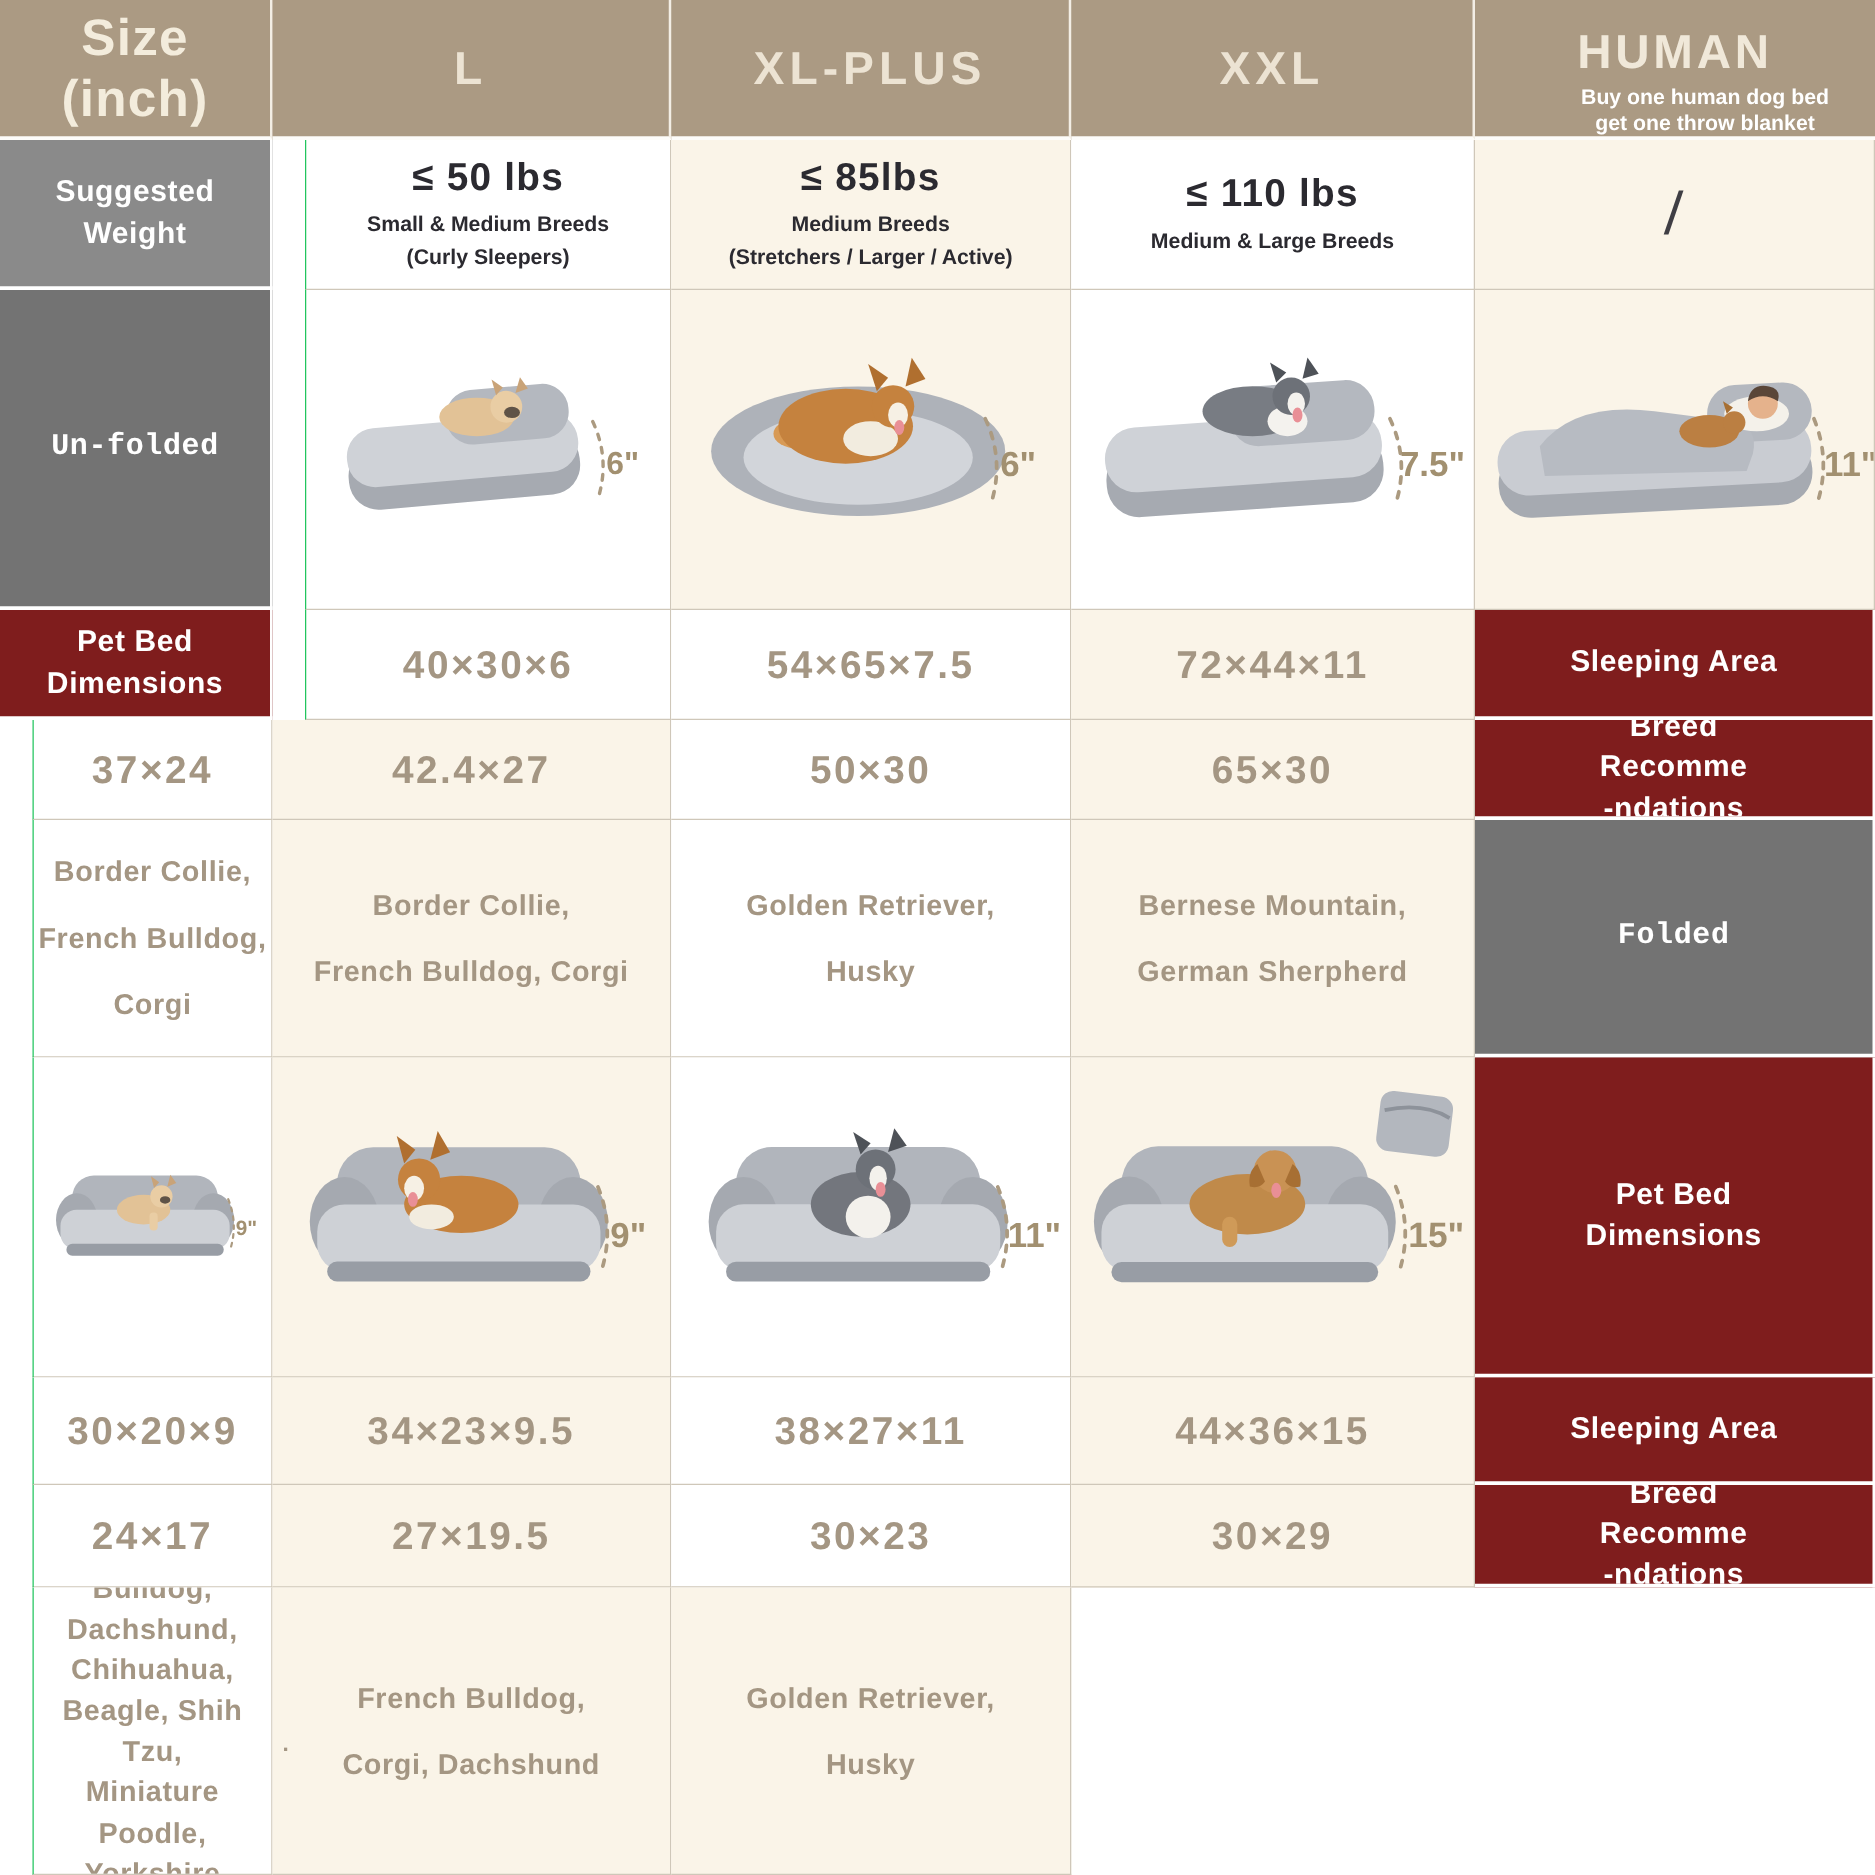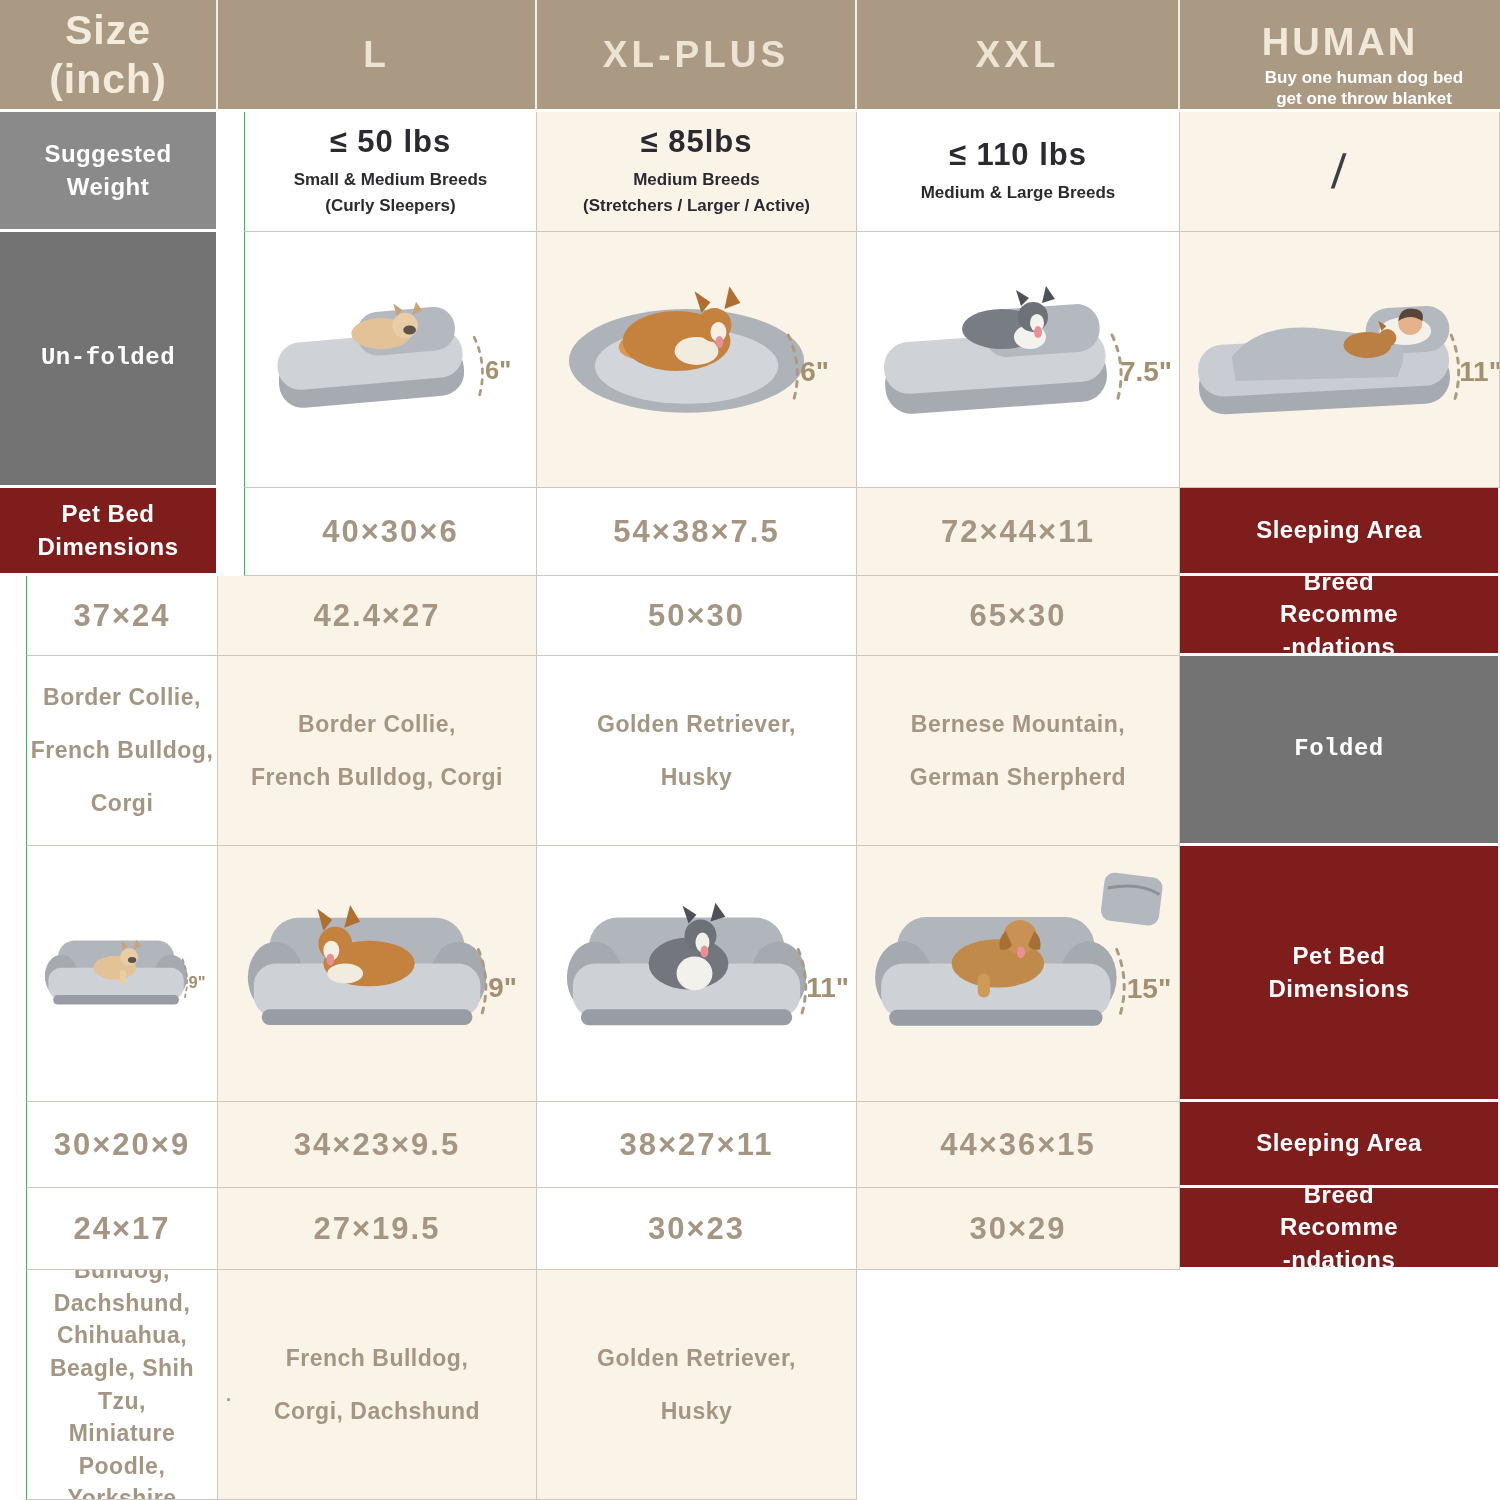--- a/index.html
+++ b/index.html
@@ -168,21 +168,21 @@
         <path d="M202 96 l-3 -10 8 5 z" fill="#a76f33"></path>
       </g>
       <path class="dash" d="M272 100 q14 34 2 70"></path>
       <text class="ann" x="280" y="146">11"</text>
     </svg>
   </div>
 
   <div class="c lab lab-light">Pet Bed
 Dimensions</div>
   <div class="c body first val">40×30×6</div>
-  <div class="c body val">54×38×7.5</div>
+  <div class="c body val">54×65×7.5</div>
   <div class="c body alt val">72×44×11</div>
 
   <div class="c lab lab-light">Sleeping Area</div>
   <div class="c body first val">37×24</div>
   <div class="c body alt val">42.4×27</div>
   <div class="c body val">50×30</div>
   <div class="c body alt val">65×30</div>
 
   <div class="c lab lab-light">Breed
 Recomme

